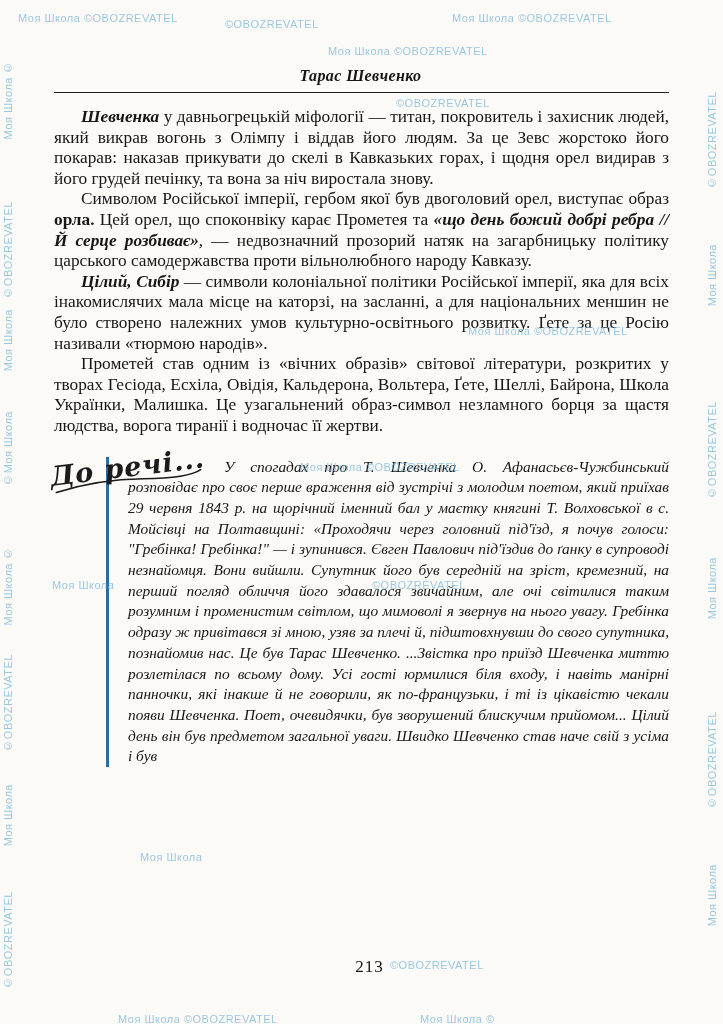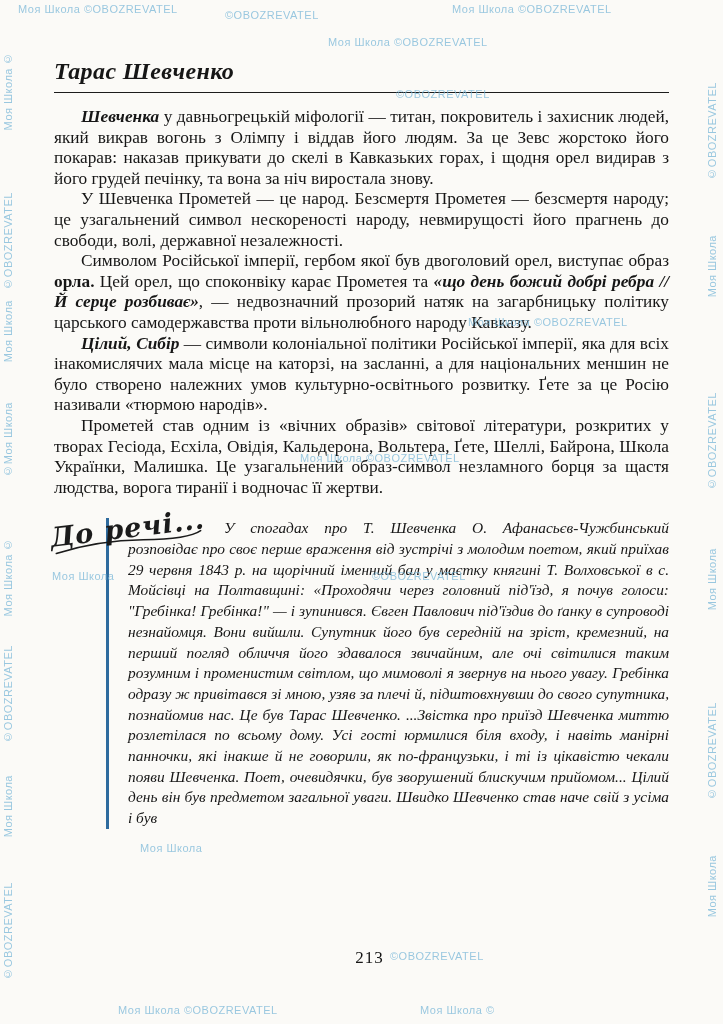--- a/index.html
+++ b/index.html
@@ -15,39 +15,40 @@
     font-family:"Liberation Serif","DejaVu Serif",serif;
     color:var(--ink);
     position:relative;
     overflow:hidden;
   }
   .page{
     position:relative;
     width:723px;height:888px;
     box-sizing:border-box;
     padding:58px 54px 0 54px;
+    margin-top:9px;
   }
   
   #watermarks{position:absolute;inset:0;pointer-events:none;z-index:3;}
   .wm{
     position:absolute;
     font-family:"Liberation Sans","DejaVu Sans",sans-serif;
     font-size:11px;
     letter-spacing:.5px;
     color:var(--wm-color);
     opacity:.75;
     white-space:nowrap;
   }
   .wm-v{writing-mode:vertical-rl;transform:rotate(180deg);}
   
   .header-title{
-    text-align:left;
+    text-align:center;
     font-style:italic;
     font-weight:bold;
-    font-size:24px;
+    font-size:16px;
     letter-spacing:.4px;
     padding-right:2px;
   }
   .header-rule{
     border:none;
     border-top:1.6px solid #1c1c1c;
     margin:7px 0 14px 0;
   }
   
   #main-text{font-size:17.3px;line-height:20.6px;text-align:justify;}
@@ -131,21 +132,20 @@
       <span class="wm wm-v" style="left: 706px; top: 855px;">Моя Школа</span>
     </div>
 
   <header>
     <div class="header-title">Тарас Шевченко</div>
     <hr class="header-rule">
   </header>
 
   <main id="main-text">
       <p class="para"><span class="bold-italic">Шевченка</span><span> у давньогрецькій міфології — титан, покровитель і захисник людей, який викрав вогонь з Олімпу і віддав його людям. За це Зевс жорстоко його покарав: наказав прикувати до скелі в Кавказьких горах, і щодня орел видирав з його грудей печінку, та вона за ніч виростала знову.</span></p>
-      <p class="para"><span>У Шевченка Прометей — це народ. Безсмертя Прометея — безсмертя народу; це узагальнений символ нескореності народу, невмирущості його прагнень до свободи, волі, державної незалежності.</span></p>
       <p class="para"><span>Символом Російської імперії, гербом якої був двоголовий орел, виступає образ </span><span class="bold">орла.</span><span> Цей орел, що споконвіку карає Прометея та </span><span class="bold-italic">«що день божий добрі ребра // Й серце розбиває»</span><span>, — недвозначний прозорий натяк на загарбницьку політику царського самодержавства проти вільнолюбного народу Кавказу.</span></p>
       <p class="para"><span class="bold-italic">Цілий, Сибір</span><span> — символи колоніальної політики Російської імперії, яка для всіх інакомислячих мала місце на каторзі, на засланні, а для національних меншин не було створено належних умов культурно-освітнього розвитку. Ґете за це Росію називали «тюрмою народів».</span></p>
       <p class="para"><span>Прометей став одним із «вічних образів» світової літератури, розкритих у творах Гесіода, Есхіла, Овідія, Кальдерона, Вольтера, Ґете, Шеллі, Байрона, Школа Українки, Малишка. Це узагальнений образ-символ незламного борця за щастя людства, ворога тиранії і водночас її жертви.</span></p>
     </main>
 
   <section class="aside">
     <div class="aside-label">
       <span>До речі...</span>
       <svg class="swash" width="150" height="12" viewBox="0 0 150 12">
         <path d="M2 9 Q 45 1 90 6 T 148 4" fill="none" stroke="#1b1b1b" stroke-width="1.6" stroke-linecap="round"></path>

